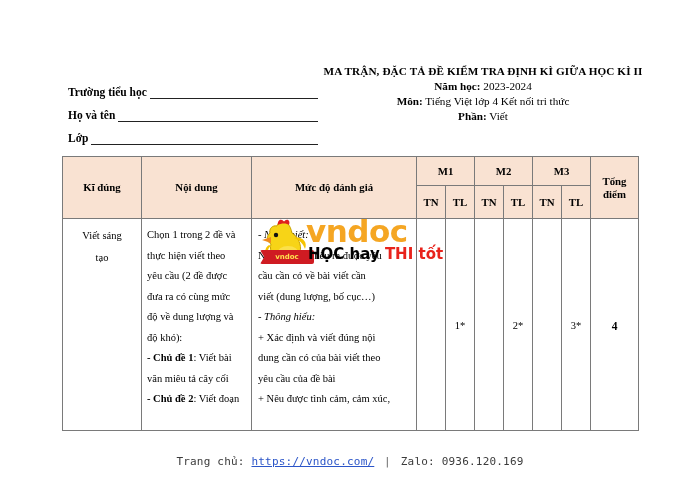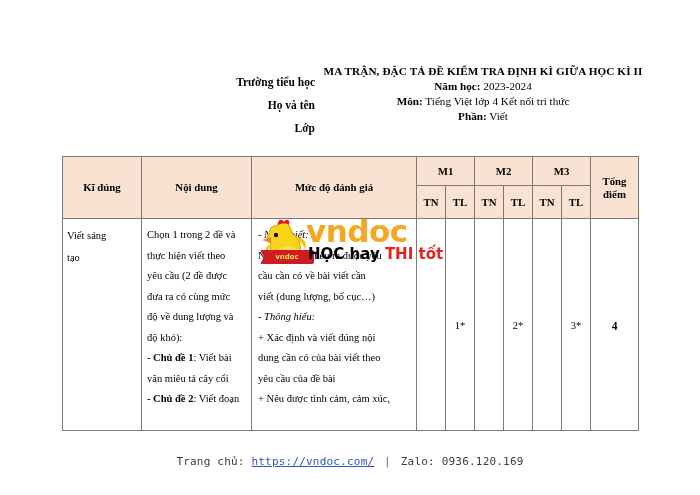--- a/index.html
+++ b/index.html
@@ -35,21 +35,20 @@
     position: absolute;
     left: 68px;
     top: 76px;
     width: 250px;
   }
   .ident-row {
     display: flex;
     align-items: flex-end;
     height: 23px;
     white-space: nowrap;
-    flex-direction: column;
   }
   .ident-label {
     font-weight: bold;
     font-size: 11.5px;
     line-height: 13px;
     padding-right: 3px;
   }
   .ident-rule {
     flex: 1 1 auto;
     border-bottom: 1px solid #222;
@@ -103,21 +102,21 @@
   th.h-tall { height: 44px; }
   th.h-top  { height: 20px; }
   th.h-bot  { height: 24px; font-weight: normal; font-size: 10.2px; }
   th.tongdiem { line-height: 15px; }
 
   td.cell {
     padding: 6px 4px 4px 4px;
     line-height: 20px;
   }
   td.c-skill {
-    text-align: left;
+    text-align: center;
     line-height: 22px;
   }
   td.c-content {
     text-align: justify;
     text-justify: inter-word;
     padding: 6px 5px 4px 5px;
     line-height: 20.5px;
   }
   td.c-level {
     text-align: justify;

